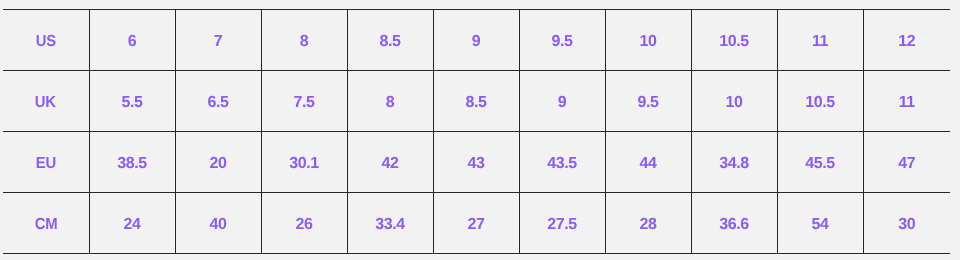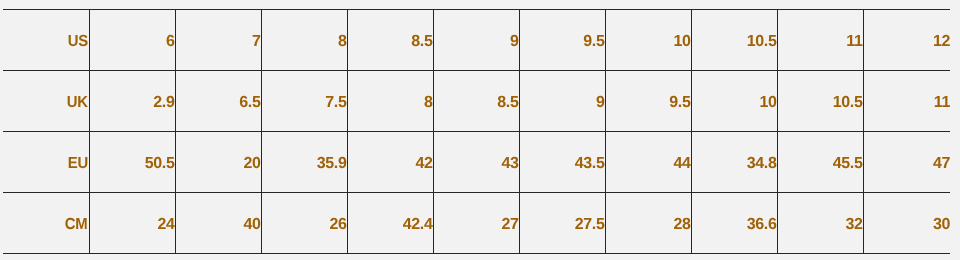--- a/index.html
+++ b/index.html
@@ -28,25 +28,25 @@
     border-collapse: collapse;
     table-layout: fixed;
     width: 947px;
     border-spacing: 0;
     box-sizing: border-box;
   }
   table.size-table td.cell {
     height: 60px;
     border-top: 1px solid #262626;
     border-right: 1px solid #262626;
-    text-align: right;
+    text-align: center;
     vertical-align: middle;
     font-size: 16px;
     font-weight: bold;
-    color: #a16207;
+    color: #8b5cf6;
     padding: 0;
     line-height: 60px;
     white-space: nowrap;
   }
   table.size-table tr.size-row:last-child td.cell {
     border-bottom: 1px solid #262626;
   }
   table.size-table td.cell:last-child {
     border-right: none;
   }
@@ -90,52 +90,52 @@
         <td class="cell value-cell"><span class="cell-text">8.5</span></td>
         <td class="cell value-cell"><span class="cell-text">9</span></td>
         <td class="cell value-cell"><span class="cell-text">9.5</span></td>
         <td class="cell value-cell"><span class="cell-text">10</span></td>
         <td class="cell value-cell"><span class="cell-text">10.5</span></td>
         <td class="cell value-cell"><span class="cell-text">11</span></td>
         <td class="cell value-cell"><span class="cell-text">12</span></td>
       </tr>
       <tr class="size-row">
         <td class="cell label-cell"><span class="cell-text">UK</span></td>
-        <td class="cell value-cell"><span class="cell-text">2.9</span></td>
+        <td class="cell value-cell"><span class="cell-text">5.5</span></td>
         <td class="cell value-cell"><span class="cell-text">6.5</span></td>
         <td class="cell value-cell"><span class="cell-text">7.5</span></td>
         <td class="cell value-cell"><span class="cell-text">8</span></td>
         <td class="cell value-cell"><span class="cell-text">8.5</span></td>
         <td class="cell value-cell"><span class="cell-text">9</span></td>
         <td class="cell value-cell"><span class="cell-text">9.5</span></td>
         <td class="cell value-cell"><span class="cell-text">10</span></td>
         <td class="cell value-cell"><span class="cell-text">10.5</span></td>
         <td class="cell value-cell"><span class="cell-text">11</span></td>
       </tr>
       <tr class="size-row">
         <td class="cell label-cell"><span class="cell-text">EU</span></td>
-        <td class="cell value-cell"><span class="cell-text">50.5</span></td>
+        <td class="cell value-cell"><span class="cell-text">38.5</span></td>
         <td class="cell value-cell"><span class="cell-text">20</span></td>
-        <td class="cell value-cell"><span class="cell-text">35.9</span></td>
+        <td class="cell value-cell"><span class="cell-text">30.1</span></td>
         <td class="cell value-cell"><span class="cell-text">42</span></td>
         <td class="cell value-cell"><span class="cell-text">43</span></td>
         <td class="cell value-cell"><span class="cell-text">43.5</span></td>
         <td class="cell value-cell"><span class="cell-text">44</span></td>
         <td class="cell value-cell"><span class="cell-text">34.8</span></td>
         <td class="cell value-cell"><span class="cell-text">45.5</span></td>
         <td class="cell value-cell"><span class="cell-text">47</span></td>
       </tr>
       <tr class="size-row">
         <td class="cell label-cell"><span class="cell-text">CM</span></td>
         <td class="cell value-cell"><span class="cell-text">24</span></td>
         <td class="cell value-cell"><span class="cell-text">40</span></td>
         <td class="cell value-cell"><span class="cell-text">26</span></td>
-        <td class="cell value-cell"><span class="cell-text">42.4</span></td>
+        <td class="cell value-cell"><span class="cell-text">33.4</span></td>
         <td class="cell value-cell"><span class="cell-text">27</span></td>
         <td class="cell value-cell"><span class="cell-text">27.5</span></td>
         <td class="cell value-cell"><span class="cell-text">28</span></td>
         <td class="cell value-cell"><span class="cell-text">36.6</span></td>
-        <td class="cell value-cell"><span class="cell-text">32</span></td>
+        <td class="cell value-cell"><span class="cell-text">54</span></td>
         <td class="cell value-cell"><span class="cell-text">30</span></td>
       </tr>
     </tbody>
   </table>
 </div>
 
 </body></html>

